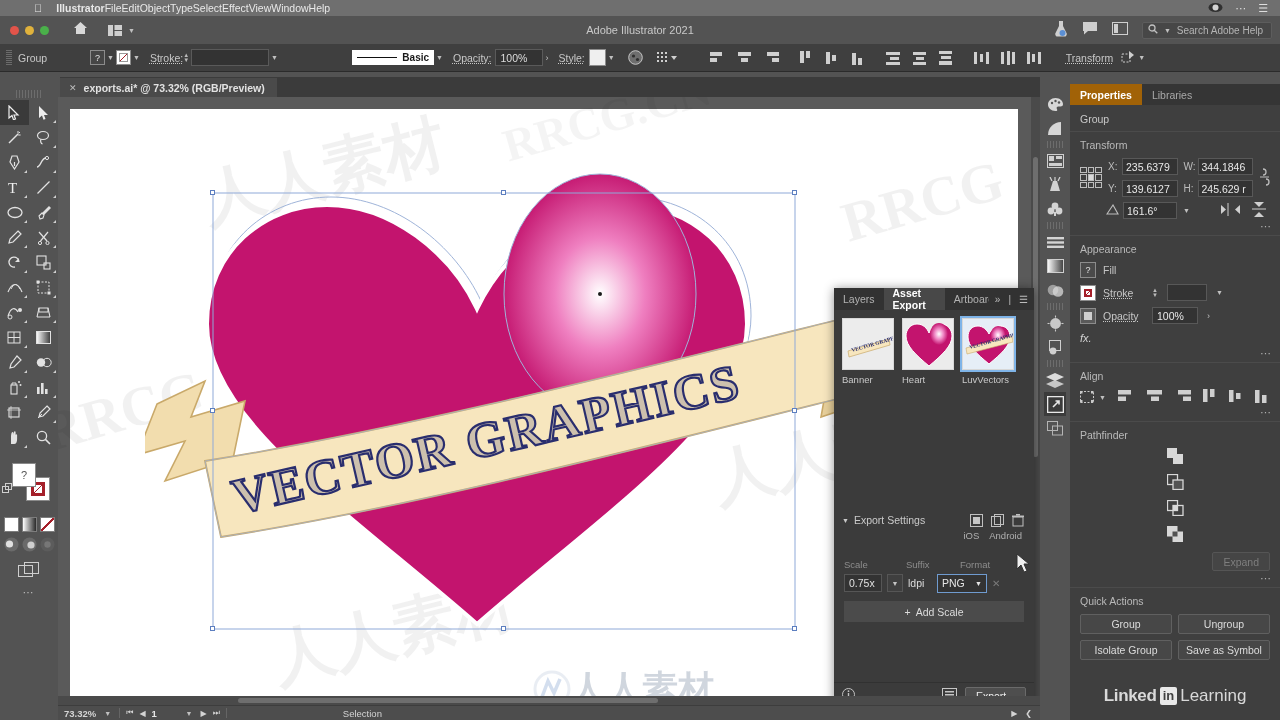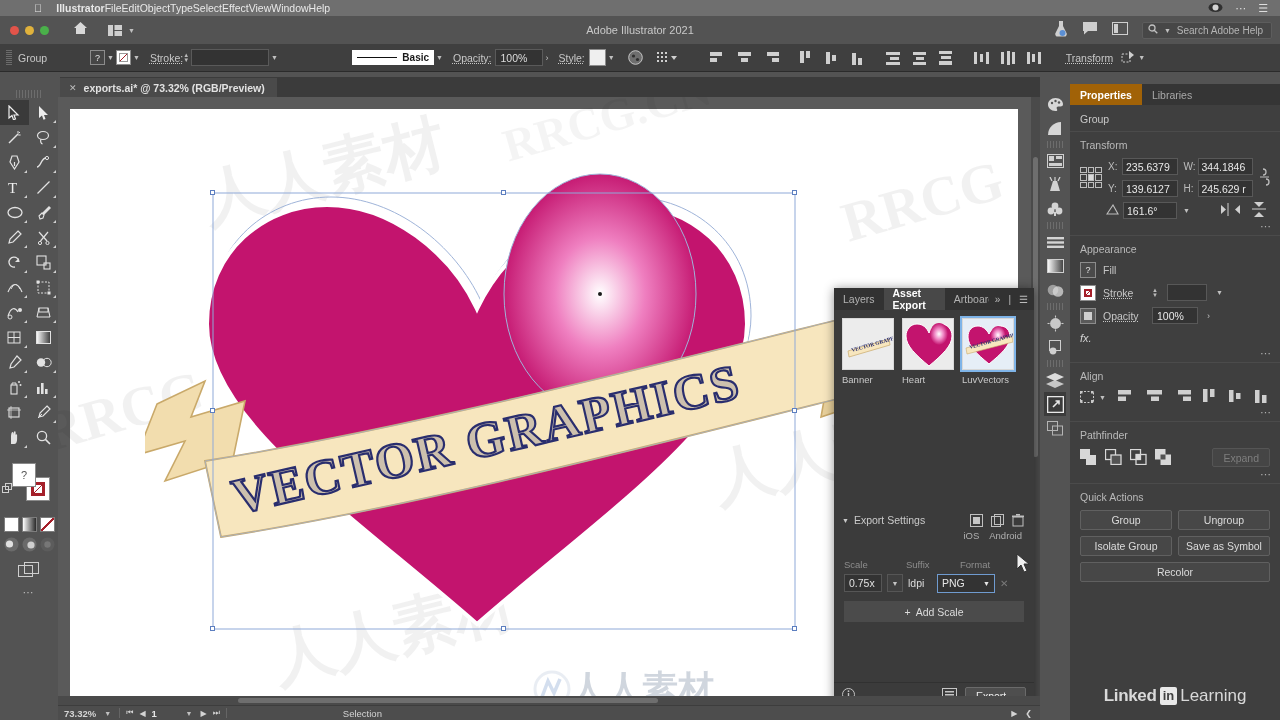--- a/index.html
+++ b/index.html
@@ -167,21 +167,21 @@
   .exp-icn { width:16px; height:16px; margin-left:5px; display:flex; align-items:center;
              justify-content:center; color:#c9c9c9; }
   .platrow { display:flex; justify-content:flex-end; gap:10px; padding:0 12px 2px 0; font-size:9.5px; color:#b0b0b0; }
   .scalehdr { display:flex; padding:4px 10px 2px 10px; font-size:9.5px; color:#8d8d8d; gap:16px;margin-top:12px; }
   .scalerow { display:flex; align-items:center; gap:5px; padding:0 10px; height:22px; }
   .sc-val { background:#333; border:1px solid #565656; height:18px; min-width:38px;
             display:flex; align-items:center; padding:0 4px; color:#e0e0e0; font-size:10.5px; }
   .sc-drop { background:#3f3f3f; border:1px solid #565656; height:18px; width:16px;
              display:flex; align-items:center; justify-content:center; font-size:7px; color:#c4c4c4; }
   .sc-sfx { color:#dcdcdc; font-size:10.5px; min-width:24px; }
-  .fmt { background:#333; border:1px solid #6f9bd0; height:19px; width:58px;
+  .fmt { background:#333; border:1px solid #6f9bd0; height:19px; width:50px;
          display:flex; align-items:center; justify-content:space-between;
          padding:0 4px; color:#e6e6e6; font-size:10.5px; }
   .addscale {
     margin:7px 10px 0 10px; height:21px; background:#4b4b4b;
     display:flex; align-items:center; justify-content:center; gap:5px;
     font-size:10.5px; color:#dcdcdc;
   }
   .ae-foot {
     position:absolute; left:0; bottom:0; width:200px; height:26px;
     background:#3b3b3b; border-top:1px solid #313131;
@@ -239,21 +239,21 @@
   .ap-lbl { text-decoration:underline; text-decoration-style:dotted; color:#c7c7c7; min-width:42px; }
   .ap-inp { background:#333; border:1px solid #585858; height:17px; width:46px;
             display:flex; align-items:center; padding:0 4px; color:#e9e9e9; font-size:10.5px; }
   .fxrow { padding-top:2px; font-style:italic; color:#d2d2d2; font-size:11px; }
   .align-row { display:flex; gap:4px; align-items:center; }
   .qa-grid { display:grid; grid-template-columns:1fr 1fr; gap:6px; }
   .qa-btn { height:20px; background:#474747; border:1px solid #606060; border-radius:2px;
             display:flex; align-items:center; justify-content:center;
             font-size:10.5px; color:#dcdcdc; }
   .qa-full { grid-column:1 / span 2; }
-  .pf-row { display:flex; gap:8px; align-items:center; }
+  .pf-row { display:flex; gap:8px; align-items:center;flex-direction:column; }
   .expandbtn { margin-left:auto; height:19px; padding:0 10px; background:#454545;
                border:1px solid #555; border-radius:2px; color:#7e7e7e; font-size:10.5px;
                display:flex; align-items:center;}
   .lil { position:absolute; left:0; right:0; bottom:14px; display:flex;
          align-items:center; justify-content:center; gap:3px; color:#d9d9d9; }
   .lil .w1 { font-weight:bold; font-size:17px; letter-spacing:-.3px;}
   .lil .inbox { background:#e8e8e8; color:#3f3f3f; font-weight:bold; font-size:13px;
                 padding:1px 3px 2px 3px; border-radius:2px; }
   .lil .w2 { font-size:17px; }
 
@@ -1328,21 +1328,20 @@
       <span class="ellip">⋯</span>
     </div>
 
     <div class="pr-sec" style="border-top:1px solid #4b4b4b">
       <div class="pr-h">Quick Actions</div>
       <div class="qa-grid">
         <span class="qa-btn">Group</span>
         <span class="qa-btn">Ungroup</span>
         <span class="qa-btn">Isolate Group</span>
         <span class="qa-btn">Save as Symbol</span>
-        <span class="qa-btn qa-full">Recolor</span>
       </div>
     </div>
 
     <div class="lil">
       <span class="w1">Linked</span>
       <span class="inbox">in</span>
       <span class="w2">Learning</span>
     </div>
   </div>
 

